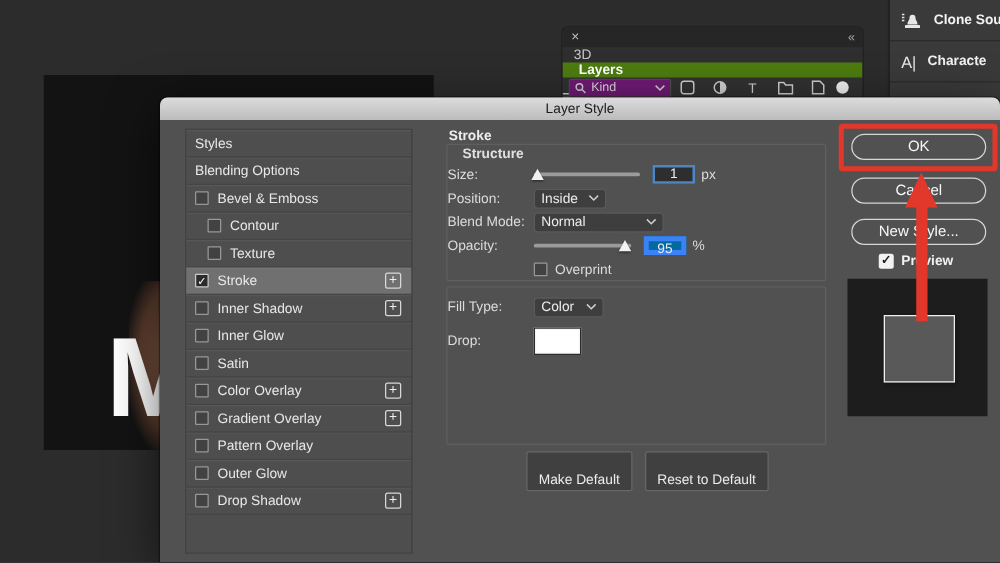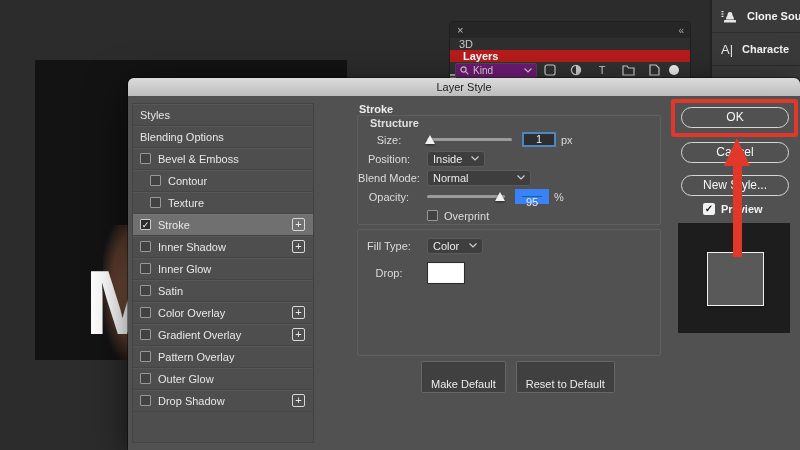--- a/index.html
+++ b/index.html
@@ -14,21 +14,21 @@
   .canvas-letter { position:absolute; left:50px; top:198px; font-size:90px; font-weight:700; color:#ffffff; line-height:1; }
 
   
   #layers-panel { position:absolute; left:450px; top:22px; width:240px; height:57px;
     background:#323232; border-radius:4px 4px 0 0; overflow:hidden; box-shadow:0 0 0 1px #1f1f1f; }
   .lp-header { height:16px; background:#262626; display:flex; align-items:center; justify-content:space-between; padding:0 7px; }
   .lp-close { color:#c2c2c2; font-size:11px; line-height:10px; cursor:default; }
   .lp-collapse { color:#a8a8a8; font-size:10px; letter-spacing:-1px; }
   .lp-tabs { height:22px; background:#2f2f2f; display:flex; align-items:stretch; font-size:11px; color:#c8c8c8;flex-direction:column; }
   .lp-tab { display:flex; align-items:center; padding:0 9px; }
-  .lp-tab.active { background:#b91c1c; color:#ffffff; font-weight:700; padding:0 13px; }
+  .lp-tab.active { background:#4d7c0f; color:#ffffff; font-weight:700; padding:0 13px; }
   .lp-tabs .spacer { flex:1; }
   .lp-menu { display:flex; align-items:center; padding-right:7px; }
   .lp-filter { height:19px; display:flex; align-items:center; padding:1px 5px 0 5px; gap:0; }
   .kind-box { width:82px; height:15px; background:#701a75; border:1px solid #4c4c4c; border-radius:2px;
     display:flex; align-items:center; gap:4px; padding:0 4px; color:#ddd; font-size:10px; }
   .kind-box .grow { flex:1; }
   .lp-ficon { display:flex; align-items:center; justify-content:center; width:26px; height:15px; }
   .filter-dot { width:10px; height:10px; border-radius:50%; background:#f2f2f2; margin-left:2px; }
 
   
@@ -37,48 +37,48 @@
   .dock-label { color:#f2f2f2; font-size:11px; font-weight:700; white-space:nowrap; }
   .char-glyph { color:#e8e8e8; font-size:13px; font-weight:400; }
 
   
   #dialog { position:absolute; left:128px; top:78px; width:672px; height:372px; background:#515151;
     border-radius:6px 6px 0 0; box-shadow:0 10px 40px rgba(0,0,0,.6), 0 0 0 1px rgba(0,0,0,.4); font-size:11px; }
   .titlebar { height:18px; border-radius:6px 6px 0 0; background:linear-gradient(#dcdcdc,#bcbcbc);
     display:flex; align-items:center; justify-content:center; color:#1c1c1c; font-size:11px; }
 
   
-  #styles-list { position:absolute; left:4px; top:25px; width:182px; height:340px; background:#4e4e4e;
+  #styles-list { position:absolute; left:20px; top:25px; width:182px; height:340px; background:#4e4e4e;
     border:1px solid #434343; border-right:1px solid #414141; }
   .ls-row { height:22px; display:flex; align-items:center; padding-left:7px; border-bottom:1px solid #454545;
     box-shadow:inset 0 1px 0 rgba(255,255,255,.05); color:#e8e8e8; }
   .ls-row.selected { background:#707070; }
   .ls-row.indent { padding-left:17px; }
   .cb { width:11px; height:11px; background:#424242; border:1px solid #989898; border-radius:1px; margin-right:7px;
     font-size:9px; line-height:10px; text-align:center; color:#fff; flex:none; }
   .cb.checked { background:#2c2c2c; border-color:#cccccc; }
   .plus-btn { margin-left:auto; margin-right:8px; width:13px; height:13px; border:1px solid #d8d8d8; border-radius:2px;
     color:#eee; font-size:11px; line-height:11px; text-align:center; flex:none; }
 
   
   #settings { position:absolute; left:229px; top:25px; width:304px; }
   .stroke-title { color:#ededed; font-weight:700; height:12px; padding-left:2px; }
   .groupbox { position:relative; border:1px solid #5f5f5f; border-radius:2px; }
   .gb-structure { height:110px; padding-top:14px; }
   .gb-label { position:absolute; left:12px; top:1px; color:#e0e0e0; font-weight:700; }
   .gb-fill { height:127px; margin-top:4px; padding-top:6px; }
   .prow { height:19px; display:flex; align-items:center; }
-  .plabel { width:62px; text-align:center; margin-right:7px; color:#dcdcdc; flex:none; }
+  .plabel { width:62px; text-align:left; margin-right:7px; color:#dcdcdc; flex:none; }
   .slider { position:relative; height:3px; background:#9b9b9b; border-radius:2px; }
   .slider.size-track { width:85px; }
   .slider.opacity-track { width:78px; }
   .thumb { position:absolute; top:-3px; width:0; height:0; border-left:5px solid transparent;
     border-right:5px solid transparent; border-bottom:9px solid #f2f2f2;
     filter:drop-shadow(0 1px 1px rgba(0,0,0,.5)); }
-  .val-box { width:34px; height:15px; background:#0369a1; border:7px solid #3b82f6; color:#ececec;
+  .val-box { width:34px; height:15px; background:#0369a1; border:4px solid #3b82f6; color:#ececec;
     text-align:center; line-height:13px; margin-left:10px; }
   .val-box.focused { border:2px solid #4d86c2; background:#2e2e2e; line-height:11px; }
   .unit { margin-left:5px; color:#dcdcdc; }
   .dropdown { height:16px; background:#3e3e3e; border:1px solid #5a5a5a; border-radius:3px; color:#ececec;
     display:flex; align-items:center; justify-content:space-between; padding:0 5px; gap:6px; }
   .dd-pos { width:58px; } .dd-blend { width:104px; } .dd-fill { width:56px; }
   .swatch { width:38px; height:22px; background:#ffffff; border:1px solid #2c2c2c; box-shadow:inset 0 0 0 1px #f5f5f5; }
   .default-btns { display:flex; gap:10px; margin-top:5px; padding-left:64px; }
   .flat-btn { height:16px; padding:15px 9px; background:#404040; border:1px solid #676767; border-radius:2px;
     color:#ececec; font-size:11px; line-height:14px; }

